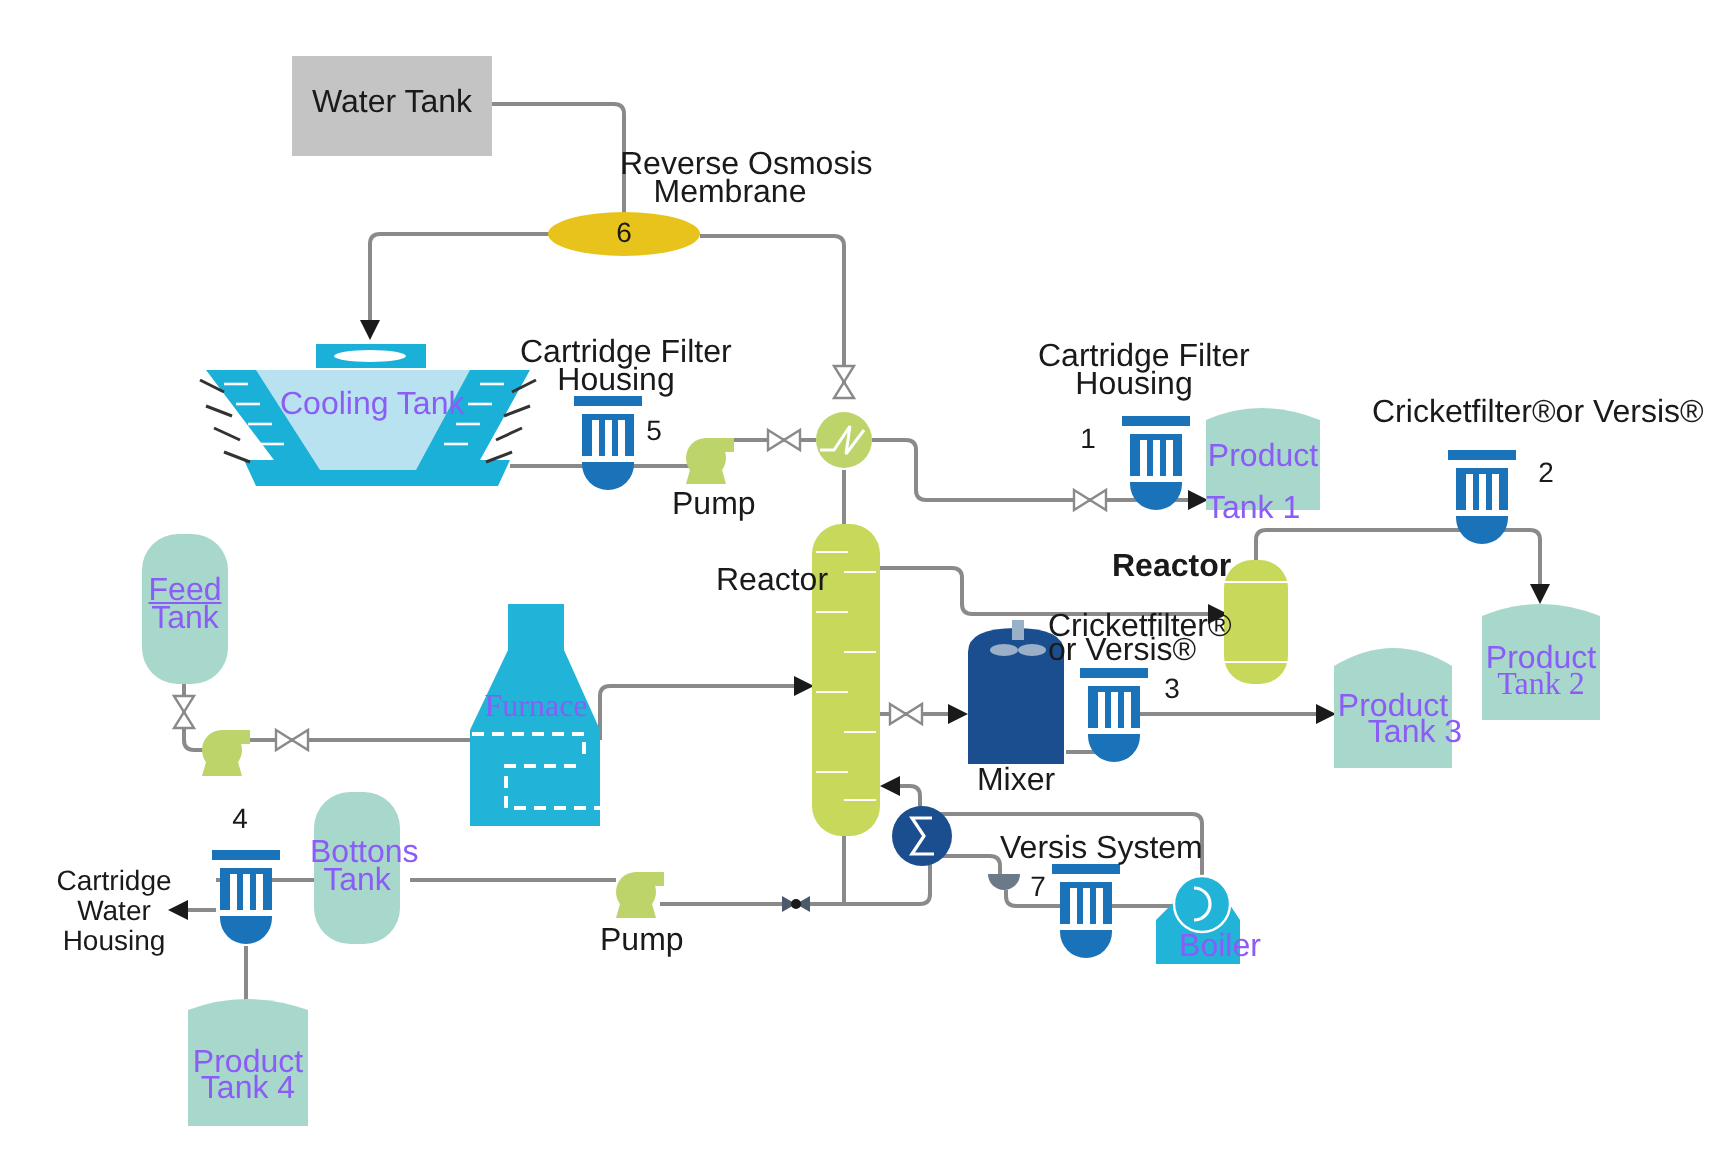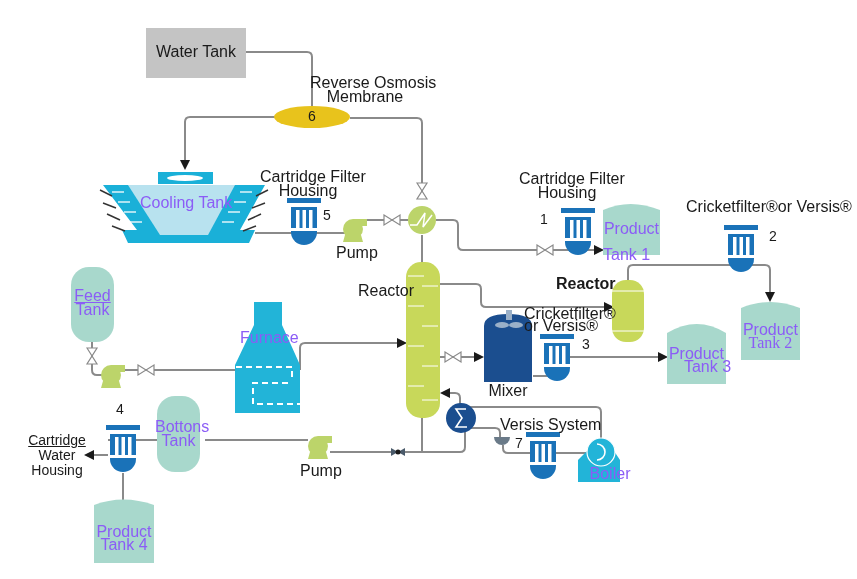--- a/index.html
+++ b/index.html
@@ -230,31 +230,31 @@
 <div class="lbl num" style="left:766px;top:229px;width:14px;">2</div>
 <div class="lbl" style="left:556px;top:277px;width:44px;font-weight:bold;">Reactor</div>
 <div class="lbl inner" style="left:741px;top:323px;width:59px;">Product</div>
 <div class="lbl inner" style="left:741px;top:336px;width:59px;font-family:Liberation Serif, serif;">Tank 2</div>
 
 <div class="lbl" style="left:358px;top:284px;width:48px;">Reactor</div>
 
 <div class="lbl inner" style="left:71px;top:289px;width:43px;text-decoration:underline;">Feed</div>
 <div class="lbl inner" style="left:71px;top:303px;width:43px;">Tank</div>
 
-<div class="lbl inner" style="left:240px;top:331px;width:56px;">Furnace</div>
+<div class="lbl inner" style="left:240px;top:347px;width:56px;font-family:Liberation Serif, serif;">Furnace</div>
 
 <div class="lbl" style="left:486px;top:384px;width:44px;">Mixer</div>
 <div class="lbl" style="left:524px;top:307px;width:70px;">Cricketfilter®</div>
 <div class="lbl" style="left:524px;top:319px;width:70px;">or Versis®</div>
 <div class="lbl num" style="left:580px;top:337px;width:12px;">3</div>
 <div class="lbl inner" style="left:667px;top:347px;width:59px;">Product</div>
 <div class="lbl inner" style="left:667px;top:360px;width:81px;">Tank 3</div>
 
 <div class="lbl num" style="left:113px;top:402px;width:14px;">4</div>
-<div class="lbl big" style="left:24px;top:432px;width:66px;text-decoration:underline;">Cartridge</div>
+<div class="lbl big" style="left:24px;top:432px;width:66px;">Cartridge</div>
 <div class="lbl big" style="left:24px;top:447px;width:66px;">Water</div>
 <div class="lbl big" style="left:24px;top:462px;width:66px;">Housing</div>
 
 <div class="lbl inner" style="left:155px;top:420px;width:47px;">Bottons</div>
 <div class="lbl inner" style="left:155px;top:434px;width:47px;">Tank</div>
 
 <div class="lbl" style="left:300px;top:464px;width:38px;">Pump</div>
 
 <div class="lbl" style="left:500px;top:418px;width:90px;">Versis System</div>
 <div class="lbl num" style="left:512px;top:436px;width:14px;">7</div>

